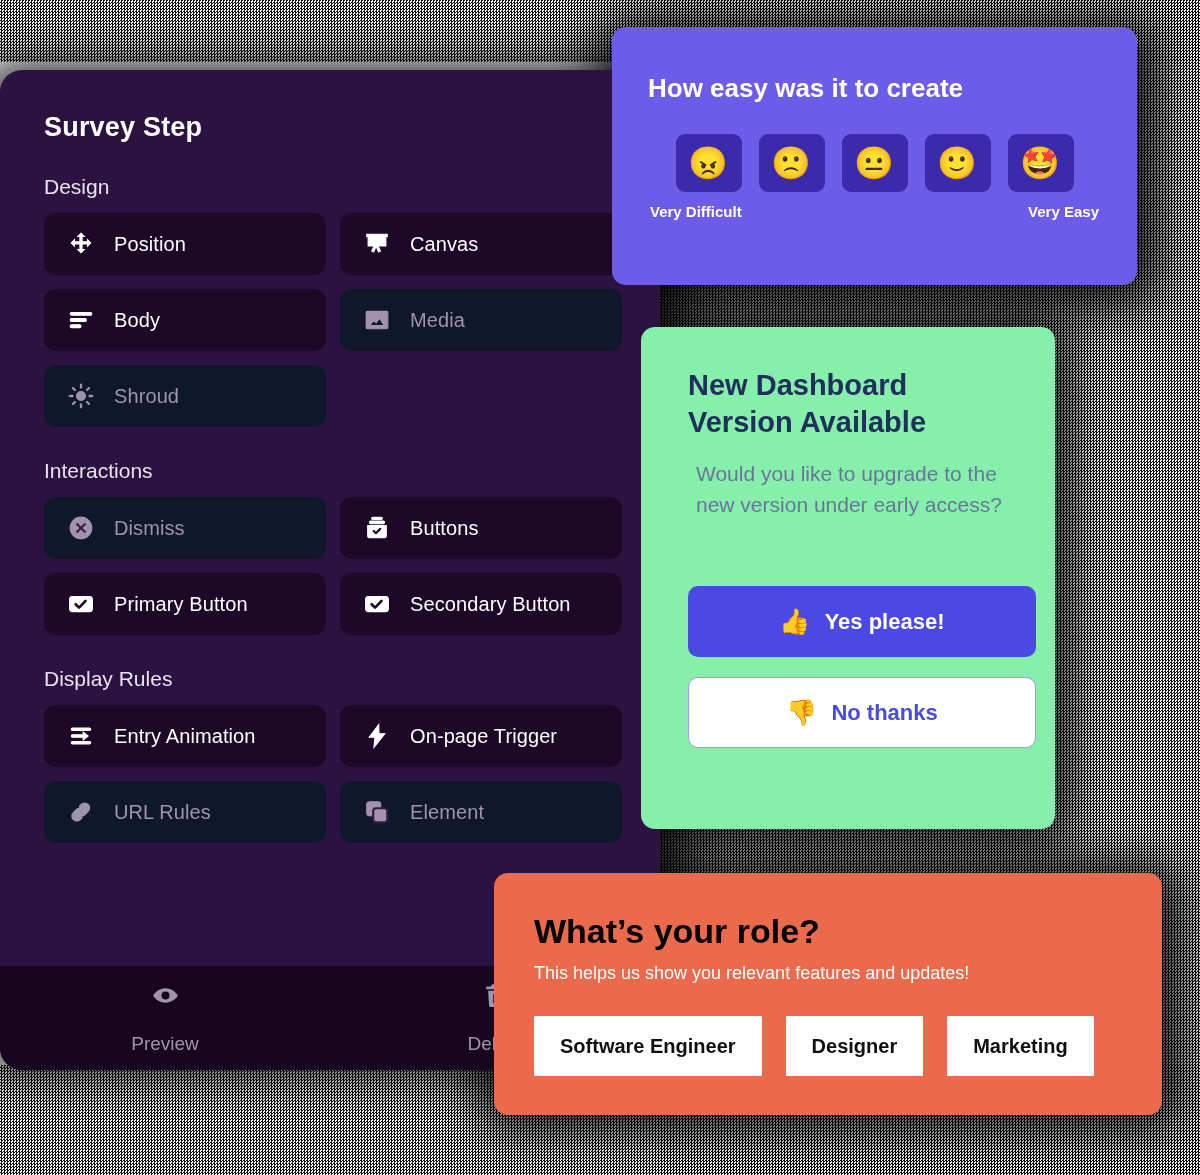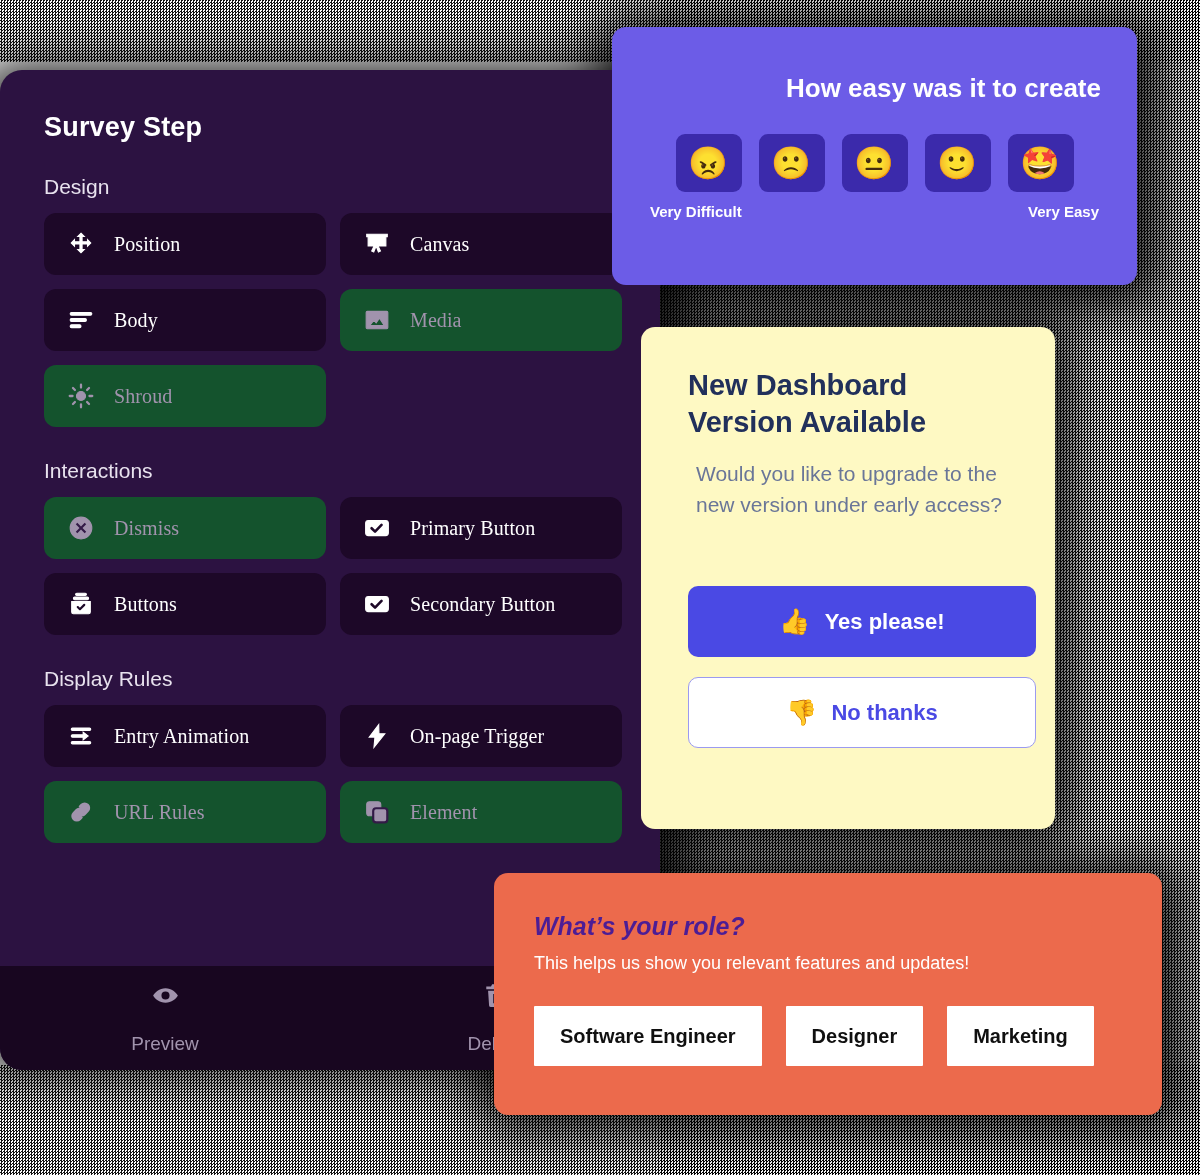--- a/index.html
+++ b/index.html
@@ -50,24 +50,23 @@
     grid-template-columns:282px 282px;
     gap:14px 14px;
     margin-left:44px;
   }
   .cell{
     height:62px;
     border-radius:12px;
     display:flex;align-items:center;
     padding-left:22px;
     box-sizing:border-box;
-    font-family:Liberation Serif, serif;
   }
   .cell.active{background:#1d0828;}
-  .cell.inactive{background:#14532d;}
+  .cell.inactive{background:#0f172a;}
   .cell .ico{
     width:30px;height:30px;flex:0 0 30px;
     display:flex;align-items:center;justify-content:center;
     margin-right:18px;
   }
   .cell .ico svg{display:block;}
   .cell .lbl{font-size:20px;letter-spacing:.1px;white-space:nowrap;}
   .cell.active .lbl{color:#ffffff;}
   .cell.inactive .lbl{color:#a193ad;}
   .cell.active .ico svg{fill:#ffffff;stroke:#ffffff;}
@@ -83,21 +82,21 @@
     flex:1;display:flex;flex-direction:column;align-items:center;justify-content:center;gap:24px;
   }
   .tool .ticon svg{display:block;fill:#a193ad;}
   .tool .tlabel{color:#a193ad;font-size:19px;}
 
   
   #survey-card{
     position:absolute;left:612px;top:27px;width:525px;height:258px;
     background:#6c5ce7;border-radius:14px;z-index:30;
     box-sizing:border-box;padding:30px 36px 0 36px;
-    text-align:right;
+    text-align:left;
   }
   #survey-q{
     color:#ffffff;font-size:26px;font-weight:bold;line-height:1.35;
     margin:14px 0 0 0;
   }
   #emoji-row{
     display:flex;justify-content:center;gap:17px;margin-top:28px;
   }
   .emoji-btn{
     width:66px;height:58px;background:#3b2aab;border-radius:9px;
@@ -106,21 +105,21 @@
   }
   #scale-labels{
     display:flex;justify-content:space-between;
     margin-top:11px;padding:0 2px;
   }
   #scale-labels span{color:#ffffff;font-size:15px;font-weight:bold;}
 
   
   #dash-card{
     position:absolute;left:641px;top:327px;width:414px;height:502px;
-    background:#fef9c3;border-radius:14px;z-index:30;
+    background:#86efac;border-radius:14px;z-index:30;
     box-sizing:border-box;padding:40px 19px 0 47px;
   }
   #dash-title{
     color:#21305b;font-size:29px;font-weight:bold;line-height:1.28;margin:0;
   }
   #dash-body{
     color:#6a7698;font-size:21px;line-height:1.45;margin:18px 0 0 8px;font-weight:400;
   }
   .dash-btn{
     height:71px;border-radius:10px;
@@ -134,21 +133,21 @@
     background:#ffffff;color:#4a49e4;border:1.5px solid #9b9af0;margin-top:20px;
   }
   .dash-btn .bemoji{font-size:25px;line-height:1;}
 
   
   #role-card{
     position:absolute;left:494px;top:873px;width:668px;height:242px;
     background:#ec6a4c;border-radius:14px;z-index:30;
     box-sizing:border-box;padding:39px 40px 0 40px;
   }
-  #role-title{color:#4c1d95;font-size:25px;font-weight:bold;margin:0;font-style:italic;}
+  #role-title{color:#000000;font-size:34px;font-weight:bold;margin:0;}
   #role-sub{color:#ffffff;font-size:18px;margin:12px 0 0 0;font-weight:400;}
   #role-options{display:flex;gap:24px;margin-top:32px;}
   .role-btn{
     background:#ffffff;border-radius:1px;height:60px;
     display:flex;align-items:center;justify-content:center;
     padding:0 26px;color:#101010;font-size:20px;font-weight:bold;
     white-space:nowrap;
   }
 </style>
 </head>
@@ -231,36 +230,36 @@
         <svg width="26" height="26" viewBox="0 0 24 24">
             <circle cx="12" cy="12" r="10"></circle>
             <path d="M8.6 7.2l3.4 3.4 3.4-3.4 1.4 1.4-3.4 3.4 3.4 3.4-1.4 1.4-3.4-3.4-3.4 3.4-1.4-1.4 3.4-3.4-3.4-3.4z" fill="#331a47" stroke="none"></path>
           </svg>
       </span>
       <span class="lbl">Dismiss</span>
     </div>
     <div class="cell active">
       <span class="ico">
         <svg width="26" height="26" viewBox="0 0 24 24">
-            <rect x="1.5" y="5" width="21" height="14" rx="2.6"></rect>
-            <path d="M7 12.2l3.2 3.2 6-6.2" stroke="#1d0828" stroke-width="2.4" fill="none" stroke-linecap="round" stroke-linejoin="round"></path>
-          </svg>
-      </span>
-      <span class="lbl">Primary Button</span>
-    </div>
-    <div class="cell active">
-      <span class="ico">
-        <svg width="26" height="26" viewBox="0 0 24 24">
             <rect x="7" y="2" width="10" height="2.2" rx="1.1"></rect>
             <rect x="5" y="5.6" width="14" height="2.4" rx="1.2"></rect>
             <path d="M3.4 9.8h17.2v9.6a1.6 1.6 0 01-1.6 1.6H5a1.6 1.6 0 01-1.6-1.6V9.8z"></path>
             <path d="M9 14.8l2 2 4-4" stroke="#1d0828" stroke-width="2" fill="none" stroke-linecap="round" stroke-linejoin="round"></path>
           </svg>
       </span>
       <span class="lbl">Buttons</span>
+    </div>
+    <div class="cell active">
+      <span class="ico">
+        <svg width="26" height="26" viewBox="0 0 24 24">
+            <rect x="1.5" y="5" width="21" height="14" rx="2.6"></rect>
+            <path d="M7 12.2l3.2 3.2 6-6.2" stroke="#1d0828" stroke-width="2.4" fill="none" stroke-linecap="round" stroke-linejoin="round"></path>
+          </svg>
+      </span>
+      <span class="lbl">Primary Button</span>
     </div>
     <div class="cell active">
       <span class="ico">
         <svg width="26" height="26" viewBox="0 0 24 24">
             <rect x="1.5" y="5" width="21" height="14" rx="2.6"></rect>
             <path d="M7 12.2l3.2 3.2 6-6.2" stroke="#1d0828" stroke-width="2.4" fill="none" stroke-linecap="round" stroke-linejoin="round"></path>
           </svg>
       </span>
       <span class="lbl">Secondary Button</span>
     </div>

